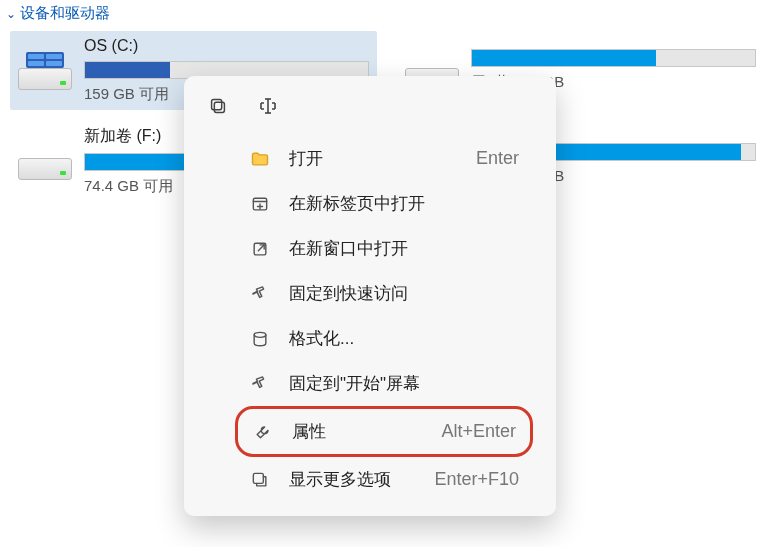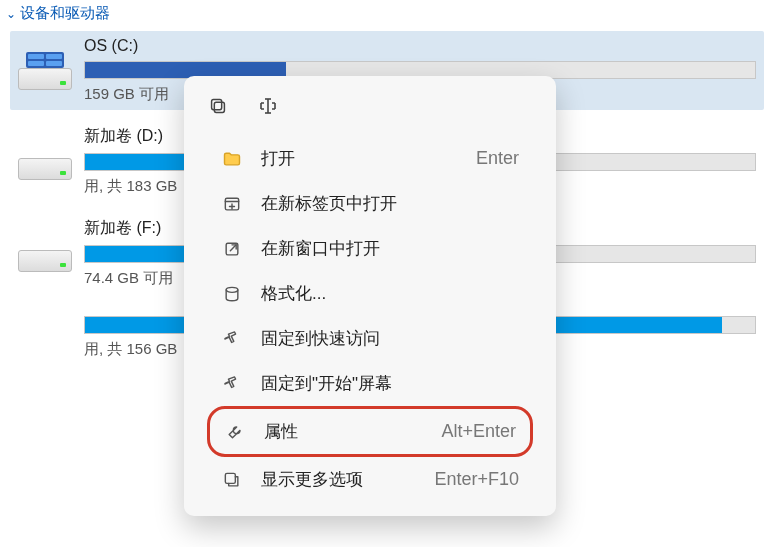--- a/index.html
+++ b/index.html
@@ -17,21 +17,21 @@
     padding: 4px 6px;
     color: #0a5bb5;
     font-size: 15px;
     display: flex;
     align-items: center;
     gap: 4px;
   }
   .section-header .chevron { font-size: 12px; color: #0a5bb5; }
   .drives {
     display: grid;
-    grid-template-columns: 1fr;
+    grid-template-columns: 1fr 1fr;
     column-gap: 20px;
     row-gap: 10px;
     padding: 4px 10px 0 10px;
   }
   .drive {
     display: flex;
     align-items: center;
     gap: 12px;
     padding: 6px 8px;
     border-radius: 2px;
@@ -118,21 +118,21 @@
   .cm-top-icons {
     display: flex;
     gap: 22px;
     padding: 16px 20px 10px 20px;
   }
   .cm-top-icons .ic {
     width: 28px; height: 28px;
     display:flex;align-items:center;justify-content:center;
     color:#444;
   }
-  .cm-list { padding: 6px 23px; }
+  .cm-list { padding: 6px 23px; margin-left: 28px; }
   .cm-item {
     display: flex;
     align-items: center;
     gap: 18px;
     padding: 11px 14px;
     border-radius: 6px;
     font-size: 17px;
   }
   .cm-item.highlight {
     border: 3px solid #d33a2a;
@@ -175,21 +175,20 @@
         </div>
         <div class="drive-status">159 GB 可用</div>
       </div>
     </div>
     <div class="drive">
       <div class="drive-icon">
         <div class="body"></div>
         <div class="led"></div>
       </div>
       <div class="drive-info">
-        <div class="drive-label">新加卷 (D:)</div>
         <div class="progress-bar">
           <div class="progress-fill" style="width: 65%;"></div>
         </div>
         <div class="drive-status">用,  共 183 GB</div>
       </div>
     </div>
     <div class="drive">
       <div class="drive-icon">
         <div class="body"></div>
         <div class="led"></div>
@@ -259,33 +258,33 @@
             <path d="M17 7 L10 14"></path>
             <path d="M12 7 H17 V12"></path>
             <rect x="5" y="5" width="14" height="14" rx="2"></rect>
           </svg>
         </span>
         <span class="mi-label">在新窗口中打开</span>
       </div>
       <div class="cm-item">
         <span class="mi-icon">
           <svg width="20" height="20" viewBox="0 0 24 24" fill="none" stroke="currentColor" stroke-width="1.7" stroke-linecap="round" stroke-linejoin="round">
+            <path d="M12 3 L14 5 L10 9 L15 14 L13 16 L8 11 L4 15 L4 14 L8 10 L6 8 Z" transform="rotate(20 12 12)"></path>
+          </svg>
+        </span>
+        <span class="mi-label">固定到快速访问</span>
+      </div>
+      <div class="cm-item">
+        <span class="mi-icon">
+          <svg width="20" height="20" viewBox="0 0 24 24" fill="none" stroke="currentColor" stroke-width="1.7" stroke-linecap="round" stroke-linejoin="round">
             <ellipse cx="12" cy="7" rx="7" ry="3"></ellipse>
             <path d="M5 7 V17 a7 3 0 0 0 14 0 V7"></path>
           </svg>
         </span>
         <span class="mi-label">格式化...</span>
-      </div>
-      <div class="cm-item">
-        <span class="mi-icon">
-          <svg width="20" height="20" viewBox="0 0 24 24" fill="none" stroke="currentColor" stroke-width="1.7" stroke-linecap="round" stroke-linejoin="round">
-            <path d="M12 3 L14 5 L10 9 L15 14 L13 16 L8 11 L4 15 L4 14 L8 10 L6 8 Z" transform="rotate(20 12 12)"></path>
-          </svg>
-        </span>
-        <span class="mi-label">固定到快速访问</span>
       </div>
       <div class="cm-item">
         <span class="mi-icon">
           <svg width="20" height="20" viewBox="0 0 24 24" fill="none" stroke="currentColor" stroke-width="1.7" stroke-linecap="round" stroke-linejoin="round">
             <path d="M12 3 L14 5 L10 9 L15 14 L13 16 L8 11 L4 15 L4 14 L8 10 L6 8 Z" transform="rotate(20 12 12)"></path>
           </svg>
         </span>
         <span class="mi-label">固定到"开始"屏幕</span>
       </div>
       <div class="cm-item highlight">

